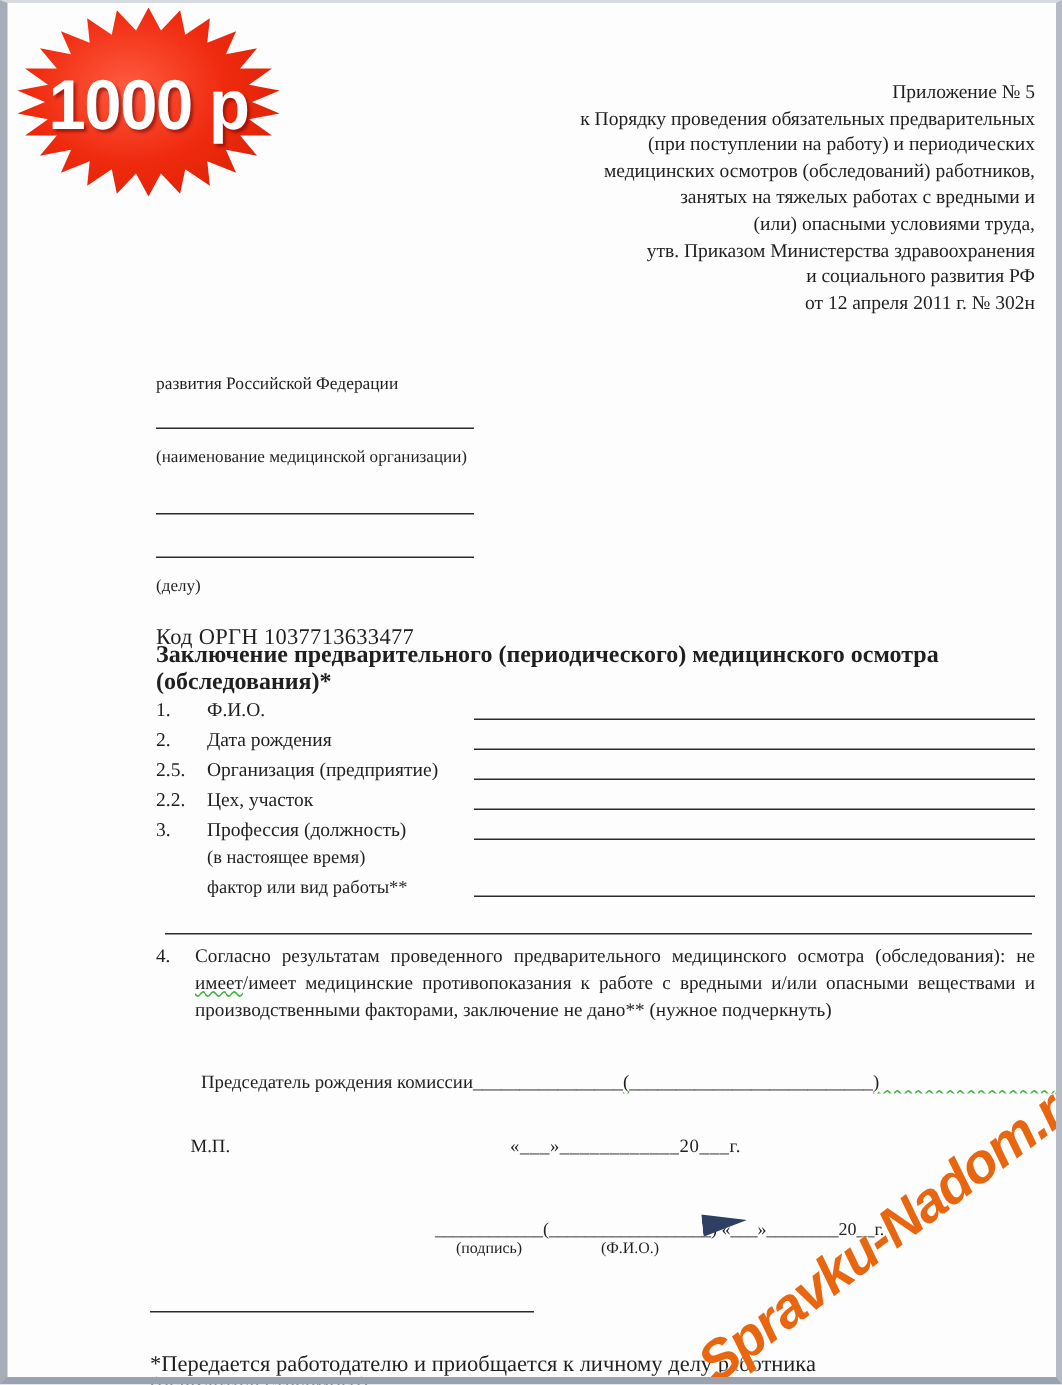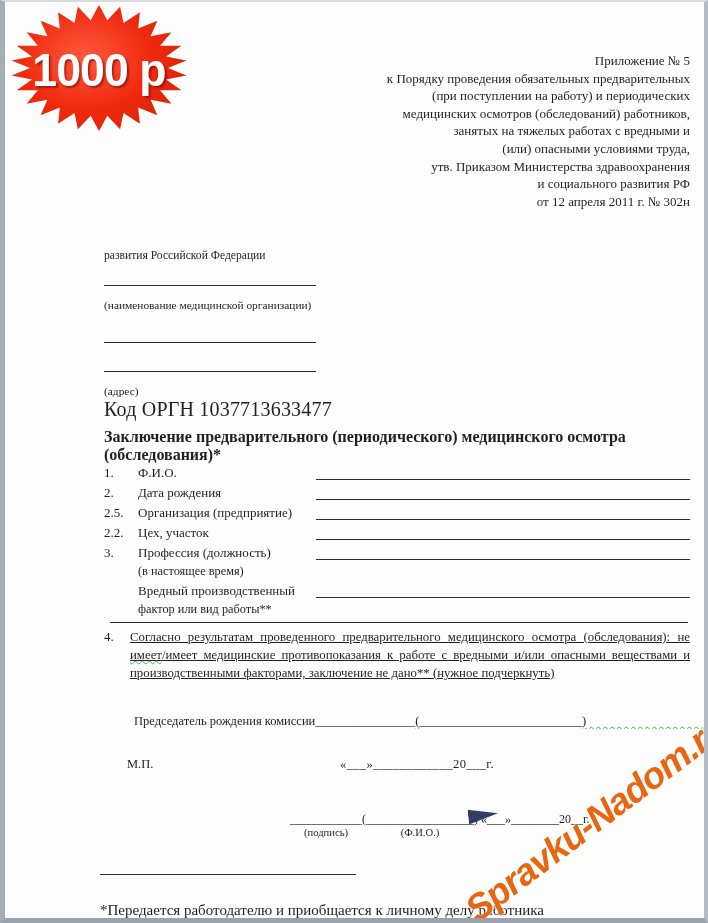--- a/index.html
+++ b/index.html
@@ -26,35 +26,35 @@
   
   .header-note{position:absolute;right:18px;top:52px;width:420px;text-align:right;
     font-size:13px;line-height:17.6px;}
   
   .org{position:absolute;left:104px;top:248px;width:232px;font-size:11.6px;line-height:15.5px;}
   .uline{border-bottom:1.4px solid #2b2b2b;width:212px;}
   .org .uline1{margin-top:21px;}
   .org .caption{font-size:11.4px;margin-top:12px;}
   .org .uline2{margin-top:29px;}
   .org .uline3{margin-top:28px;}
-  .org .ogrn{font-size:20px;margin-top:2px;letter-spacing:.2px;}
+  .org .ogrn{font-size:15px;margin-top:18px;letter-spacing:.2px;}
   
   .doc-title{position:absolute;left:104px;top:428px;width:590px;font-weight:bold;font-size:16px;}
   
   .fields{position:absolute;left:104px;top:464px;width:586px;font-size:13px;}
   .frow{display:flex;margin-bottom:2px;line-height:18px;}
   .fnum{width:34px;flex:none;}
   .flabel{width:178px;flex:none;}
   .flabel .sub{font-size:12.3px;}
   .fline{flex:1;align-self:flex-start;height:15px;border-bottom:1.4px solid #2b2b2b;}
   
   .divider4{position:absolute;left:110px;top:622px;width:578px;border-top:1.6px solid #2b2b2b;}
   .clause4{position:absolute;left:104px;top:628px;width:586px;font-size:12.8px;line-height:18px;display:flex;}
   .clause4 .cnum{width:26px;flex:none;}
-  .clause4 .ctext{flex:1;text-align:justify;text-decoration:underline;}
+  .clause4 .ctext{flex:1;text-align:justify;}
   .squiggle{text-decoration:underline wavy var(--green);text-decoration-thickness:1px;text-decoration-skip-ink:none;}
   
   .sig1{position:absolute;left:134px;right:5px;top:714px;font-size:12.5px;white-space:nowrap;overflow:hidden;}
   .sig2{position:absolute;left:290px;top:812px;width:400px;font-size:12px;white-space:nowrap;}
   .wavy{text-decoration:underline wavy var(--green);text-decoration-thickness:1px;text-decoration-skip-ink:none;}
   .useg{display:inline-block;position:relative;}
   .useg .cap{position:absolute;left:50%;transform:translateX(-50%);top:15px;font-size:10.6px;
     text-decoration:none;white-space:nowrap;}
   .tail{color:transparent;}
   .mp{position:absolute;left:127px;top:757px;font-size:12.5px;text-align:right;}
@@ -91,21 +91,21 @@
   <div>и социального развития РФ</div>
   <div>от 12 апреля 2011 г. № 302н</div>
 </div>
 
 <div class="org">
   <div>развития Российской Федерации</div>
   <div class="uline uline1"></div>
   <div class="caption">(наименование медицинской организации)</div>
   <div class="uline uline2"></div>
   <div class="uline uline3"></div>
-  <div class="caption">(адрес)</div>
+  <div class="caption">(делу)</div>
   <div class="ogrn">Код ОРГН 1037713633477</div>
 </div>
 
 <div class="doc-title">Заключение предварительного (периодического) медицинского осмотра (обследования)*</div>
 
 <div class="fields">
   <div class="frow">
     <div class="fnum">1.</div>
     <div class="flabel">
       <div>Ф.И.О.</div>
@@ -141,21 +141,20 @@
     <div class="fnum">3.</div>
     <div class="flabel">
       <div>Профессия (должность)</div>
       <div class="sub">(в настоящее время)</div>
     </div>
     <div class="fline"></div>
   </div>
   <div class="frow">
     <div class="fnum"></div>
     <div class="flabel">
-      <div>Вредный производственный</div>
       <div class="sub">фактор или вид работы**</div>
     </div>
     <div class="fline"></div>
   </div>
 </div>
 
 <div class="divider4"></div>
 <div class="clause4">
   <div class="cnum">4.</div>
   <div class="ctext"><span>Согласно результатам проведенного предварительного медицинского осмотра (обследования): не </span><span class="squiggle">имеет</span><span>/имеет медицинские противопоказания к работе с вредными и/или опасными веществами и производственными факторами, заключение не дано** (нужное подчеркнуть)</span></div>

